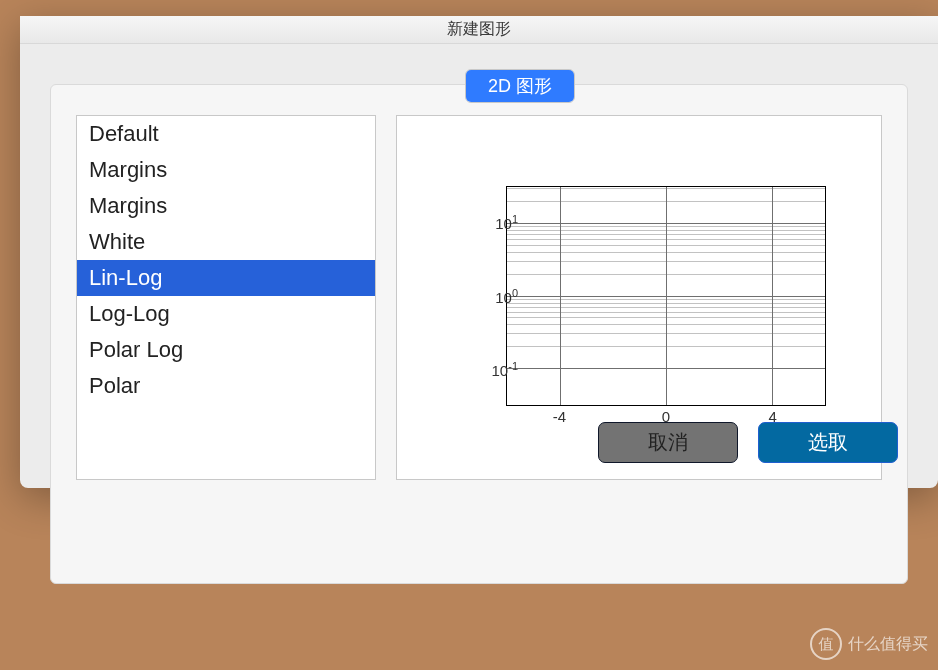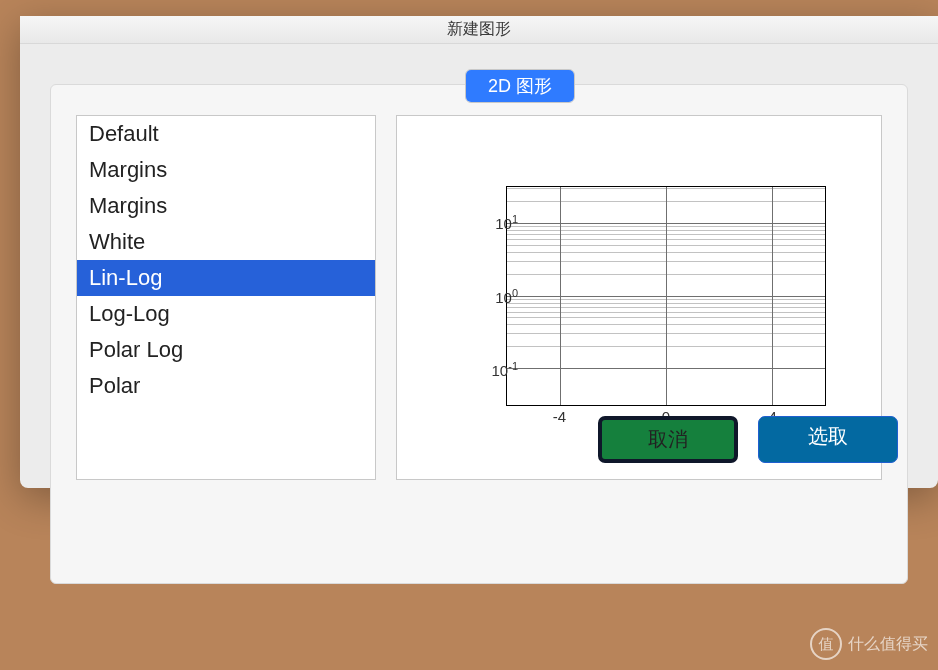--- a/index.html
+++ b/index.html
@@ -154,22 +154,22 @@
       right: 40px;
       bottom: 25px;
       display: flex;
       gap: 20px;
     }
     .btn {
       min-width: 140px;
       padding: 6px 28px;
       font-size: 20px;
       border-radius: 7px;
-      border: 4px solid #0f172a;
-      background: #15803d;
+      border: 1px solid #0f172a;
+      background: #737373;
       color: #222;
       cursor: pointer;
       text-align: center;
     }
     .btn.primary {
       background: #0369a1;
       color: #ffffff;
       border: 1px solid #1f5fd0;
     }
     .watermark {

